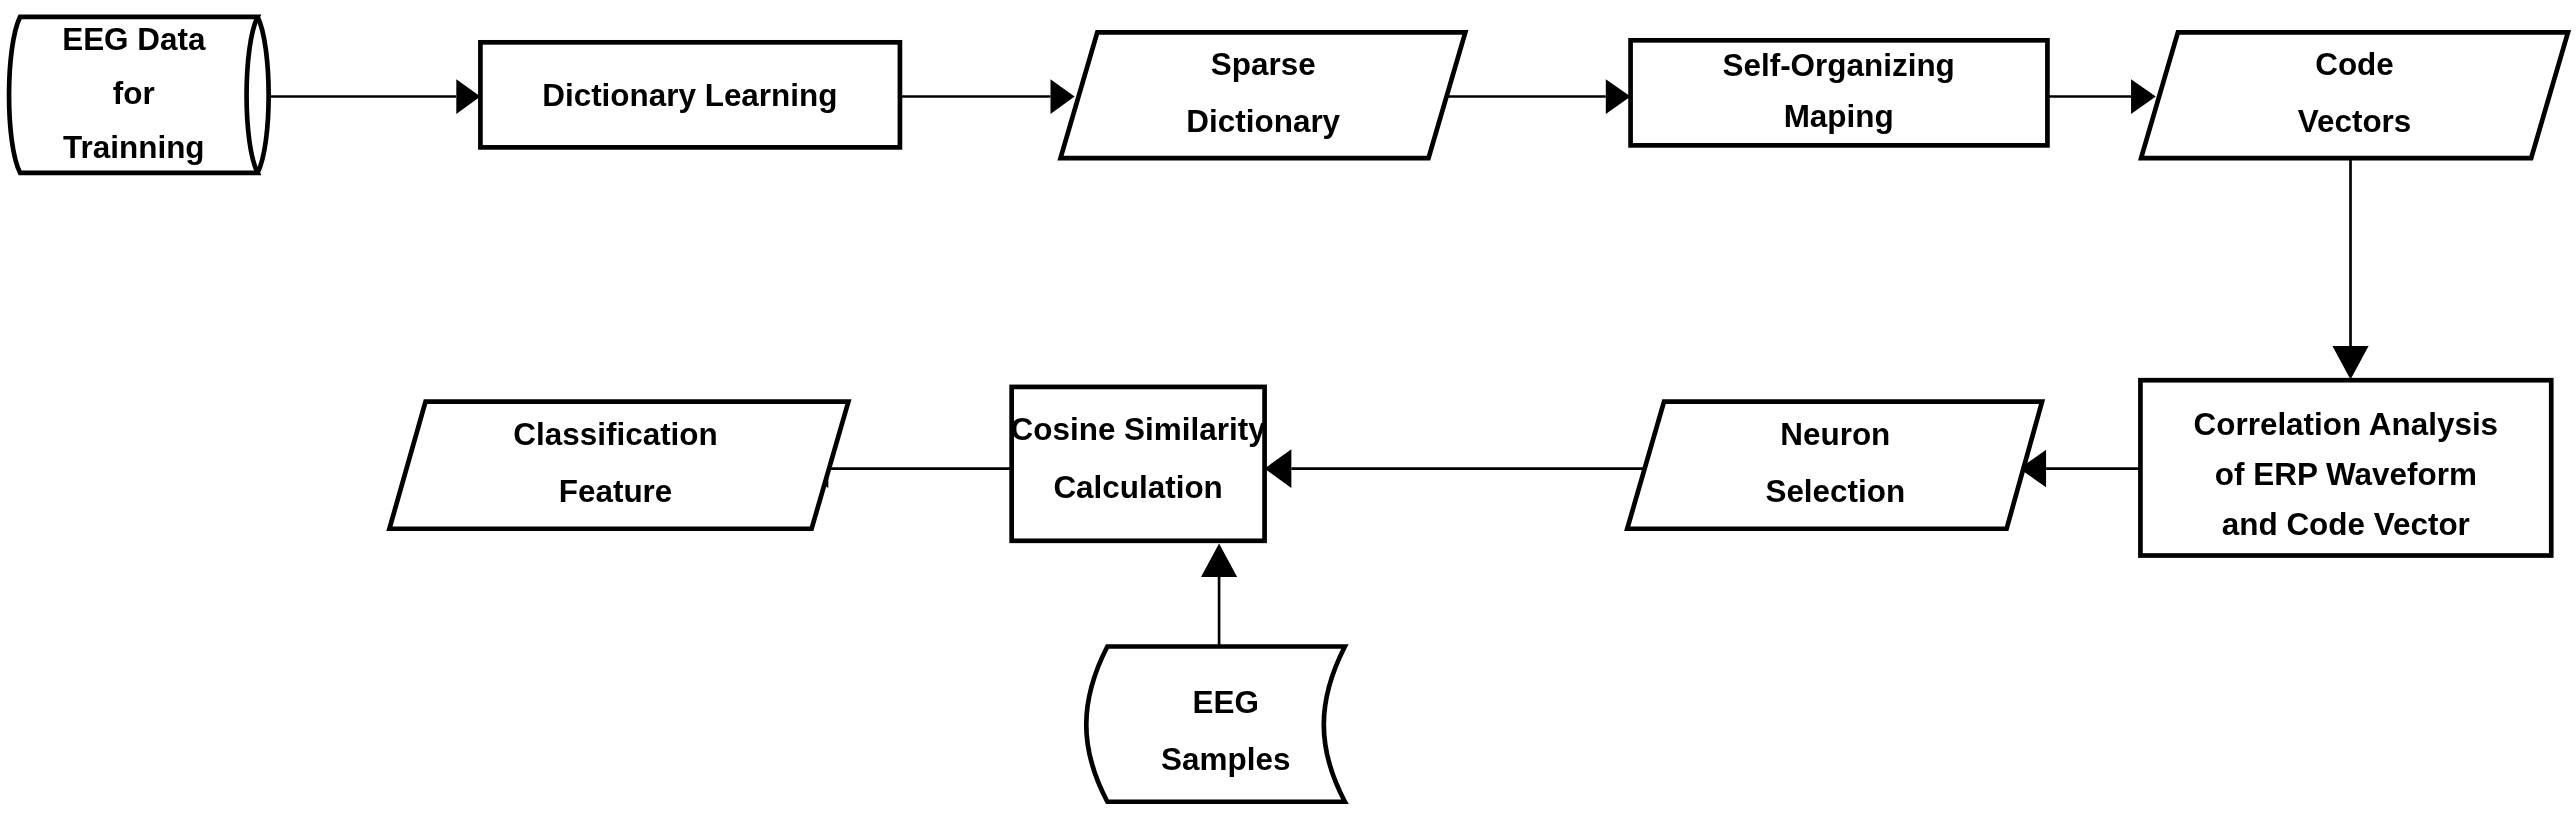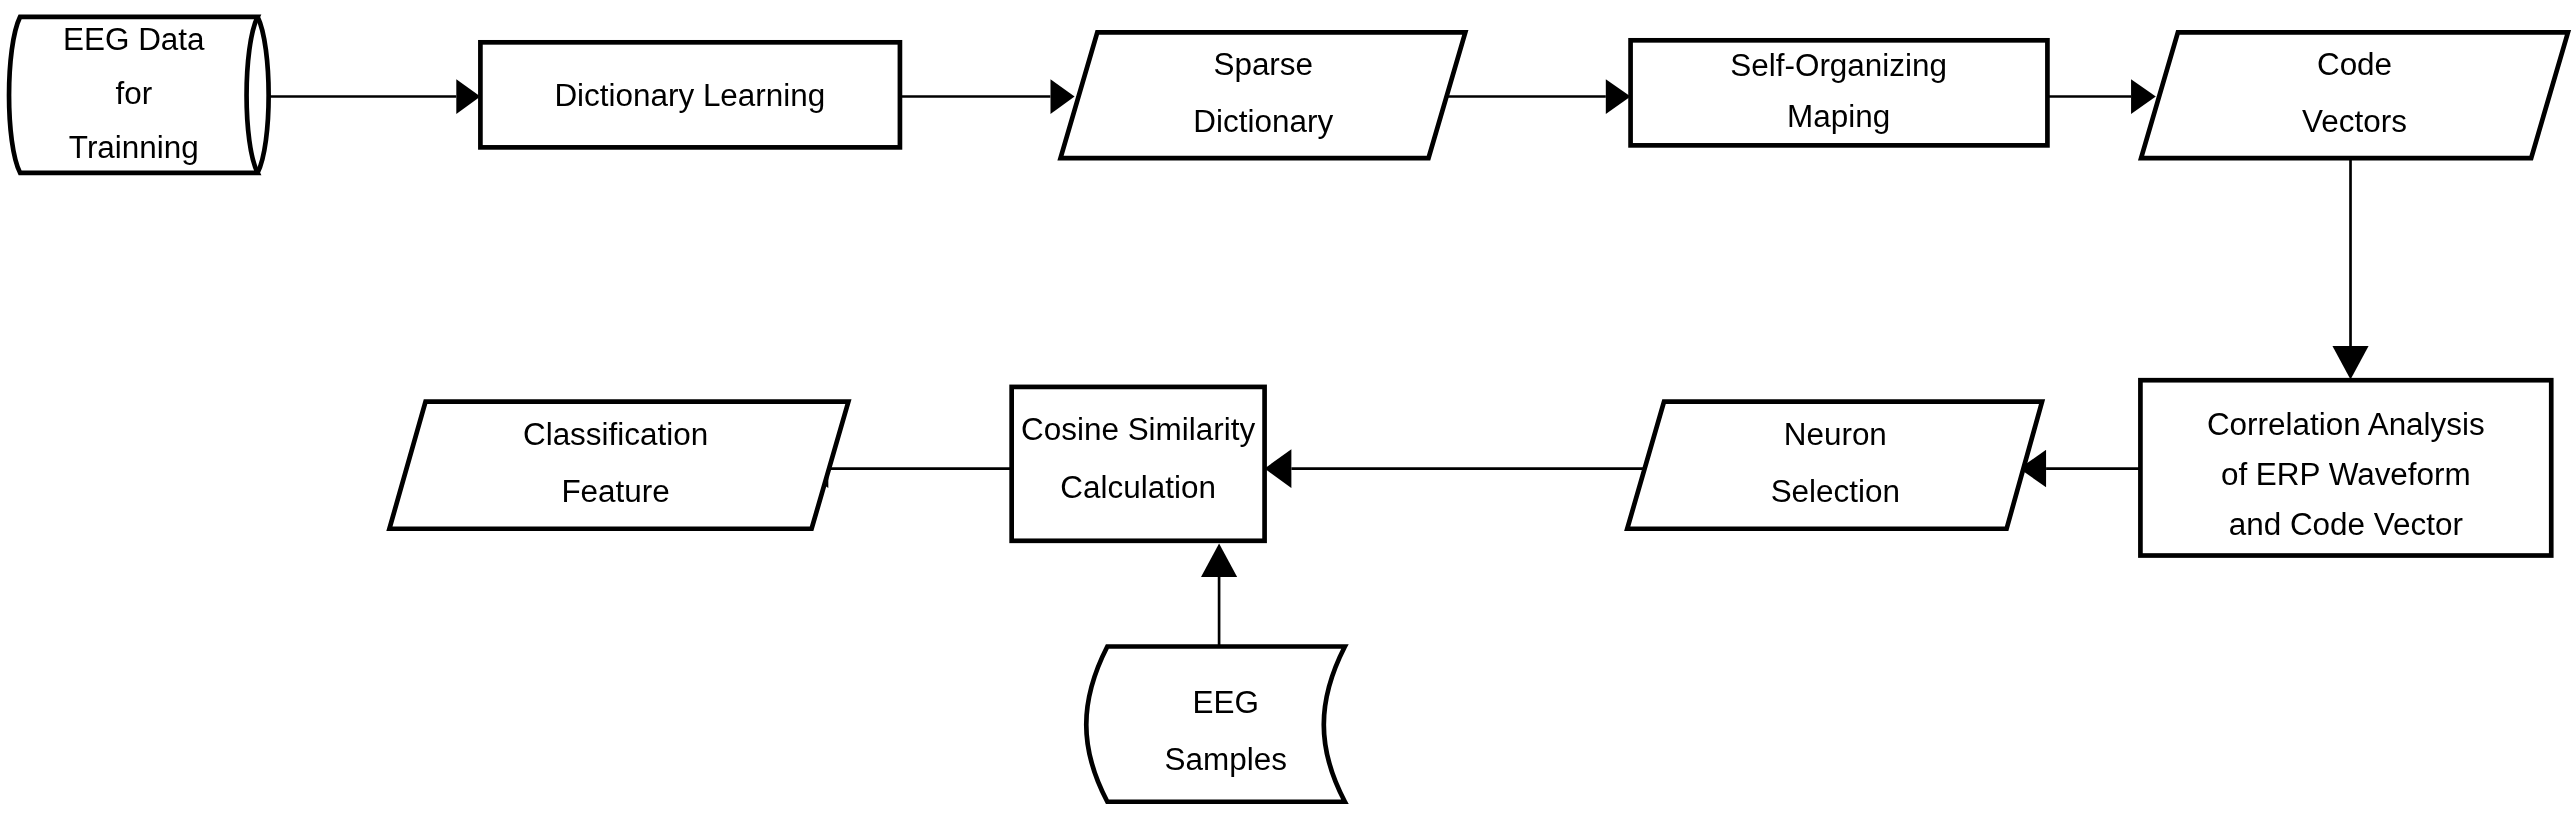--- a/index.html
+++ b/index.html
@@ -11,20 +11,21 @@
     width: 2576px;
     height: 824px;
     font-family: "Liberation Sans", sans-serif;
     overflow: hidden;
   }
   #flowchart-root {
     position: relative;
     width: 2576px;
     height: 824px;
     background: #ffffff;
+    font-weight: bold;
   }
   svg.diagram {
     display: block;
     width: 2576px;
     height: 824px;
   }
   .node-shape {
     fill: #ffffff;
     stroke: #000000;
     stroke-width: 7;

